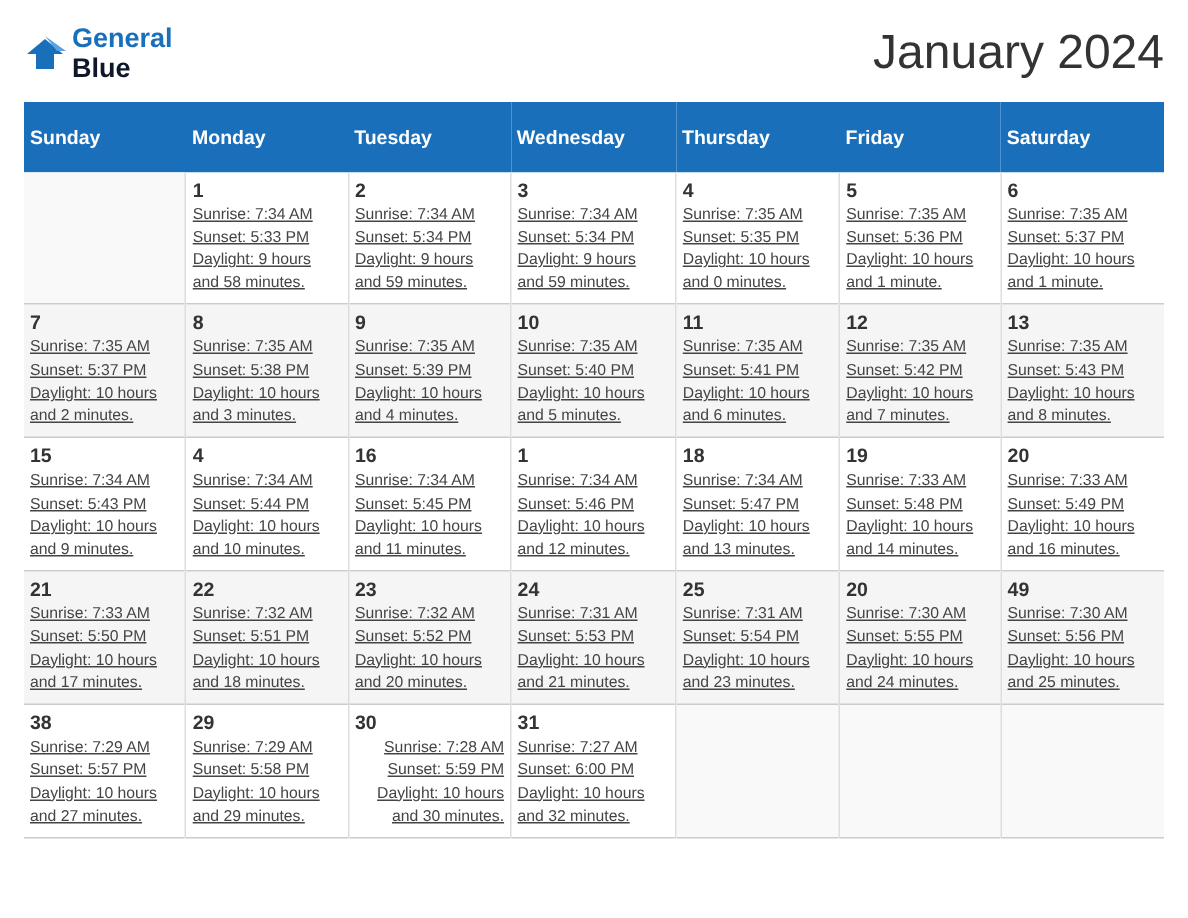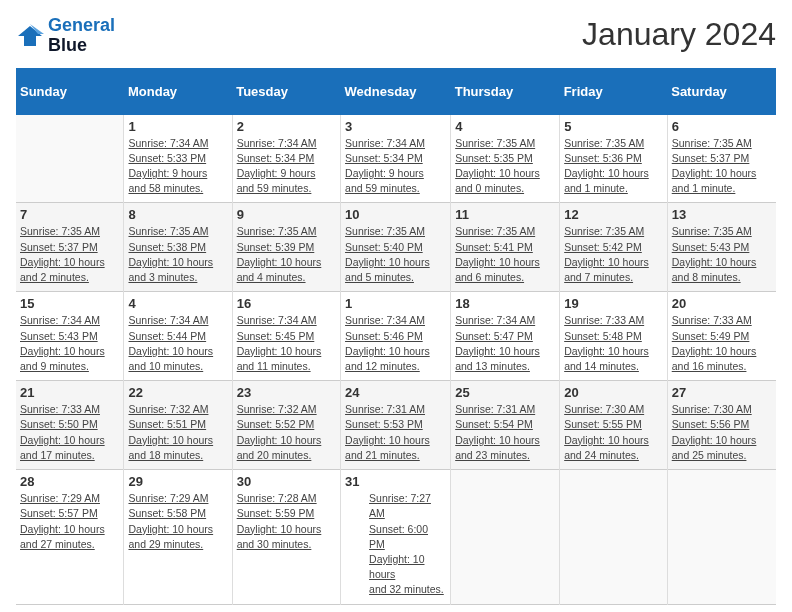--- a/index.html
+++ b/index.html
@@ -308,52 +308,52 @@
 and 23 minutes.</div>
         </td>
         <td>
           <span class="day-num">20</span>
           <div class="day-detail" style="white-space: pre-line;">Sunrise: 7:30 AM
 Sunset: 5:55 PM
 Daylight: 10 hours
 and 24 minutes.</div>
         </td>
         <td>
-          <span class="day-num">27</span>
+          <span class="day-num">49</span>
           <div class="day-detail" style="white-space: pre-line;">Sunrise: 7:30 AM
 Sunset: 5:56 PM
 Daylight: 10 hours
 and 25 minutes.</div>
         </td>
       </tr>
       <tr>
         <td>
-          <span class="day-num">28</span>
+          <span class="day-num">38</span>
           <div class="day-detail" style="white-space: pre-line;">Sunrise: 7:29 AM
 Sunset: 5:57 PM
 Daylight: 10 hours
 and 27 minutes.</div>
         </td>
         <td>
           <span class="day-num">29</span>
           <div class="day-detail" style="white-space: pre-line;">Sunrise: 7:29 AM
 Sunset: 5:58 PM
 Daylight: 10 hours
 and 29 minutes.</div>
         </td>
         <td>
           <span class="day-num">30</span>
-          <div class="day-detail" style="white-space: pre-line;">Sunrise: 7:28 AM
+          <div class="day-detail" style="white-space: pre-line; text-align: right;">Sunrise: 7:28 AM
 Sunset: 5:59 PM
 Daylight: 10 hours
 and 30 minutes.</div>
         </td>
         <td>
           <span class="day-num">31</span>
-          <div class="day-detail" style="white-space: pre-line; margin-left: 24px;">Sunrise: 7:27 AM
+          <div class="day-detail" style="white-space: pre-line;">Sunrise: 7:27 AM
 Sunset: 6:00 PM
 Daylight: 10 hours
 and 32 minutes.</div>
         </td>
         <td class="empty-cell"></td>
         <td class="empty-cell"></td>
         <td class="empty-cell"></td>
       </tr>
     </tbody>
 </table>

